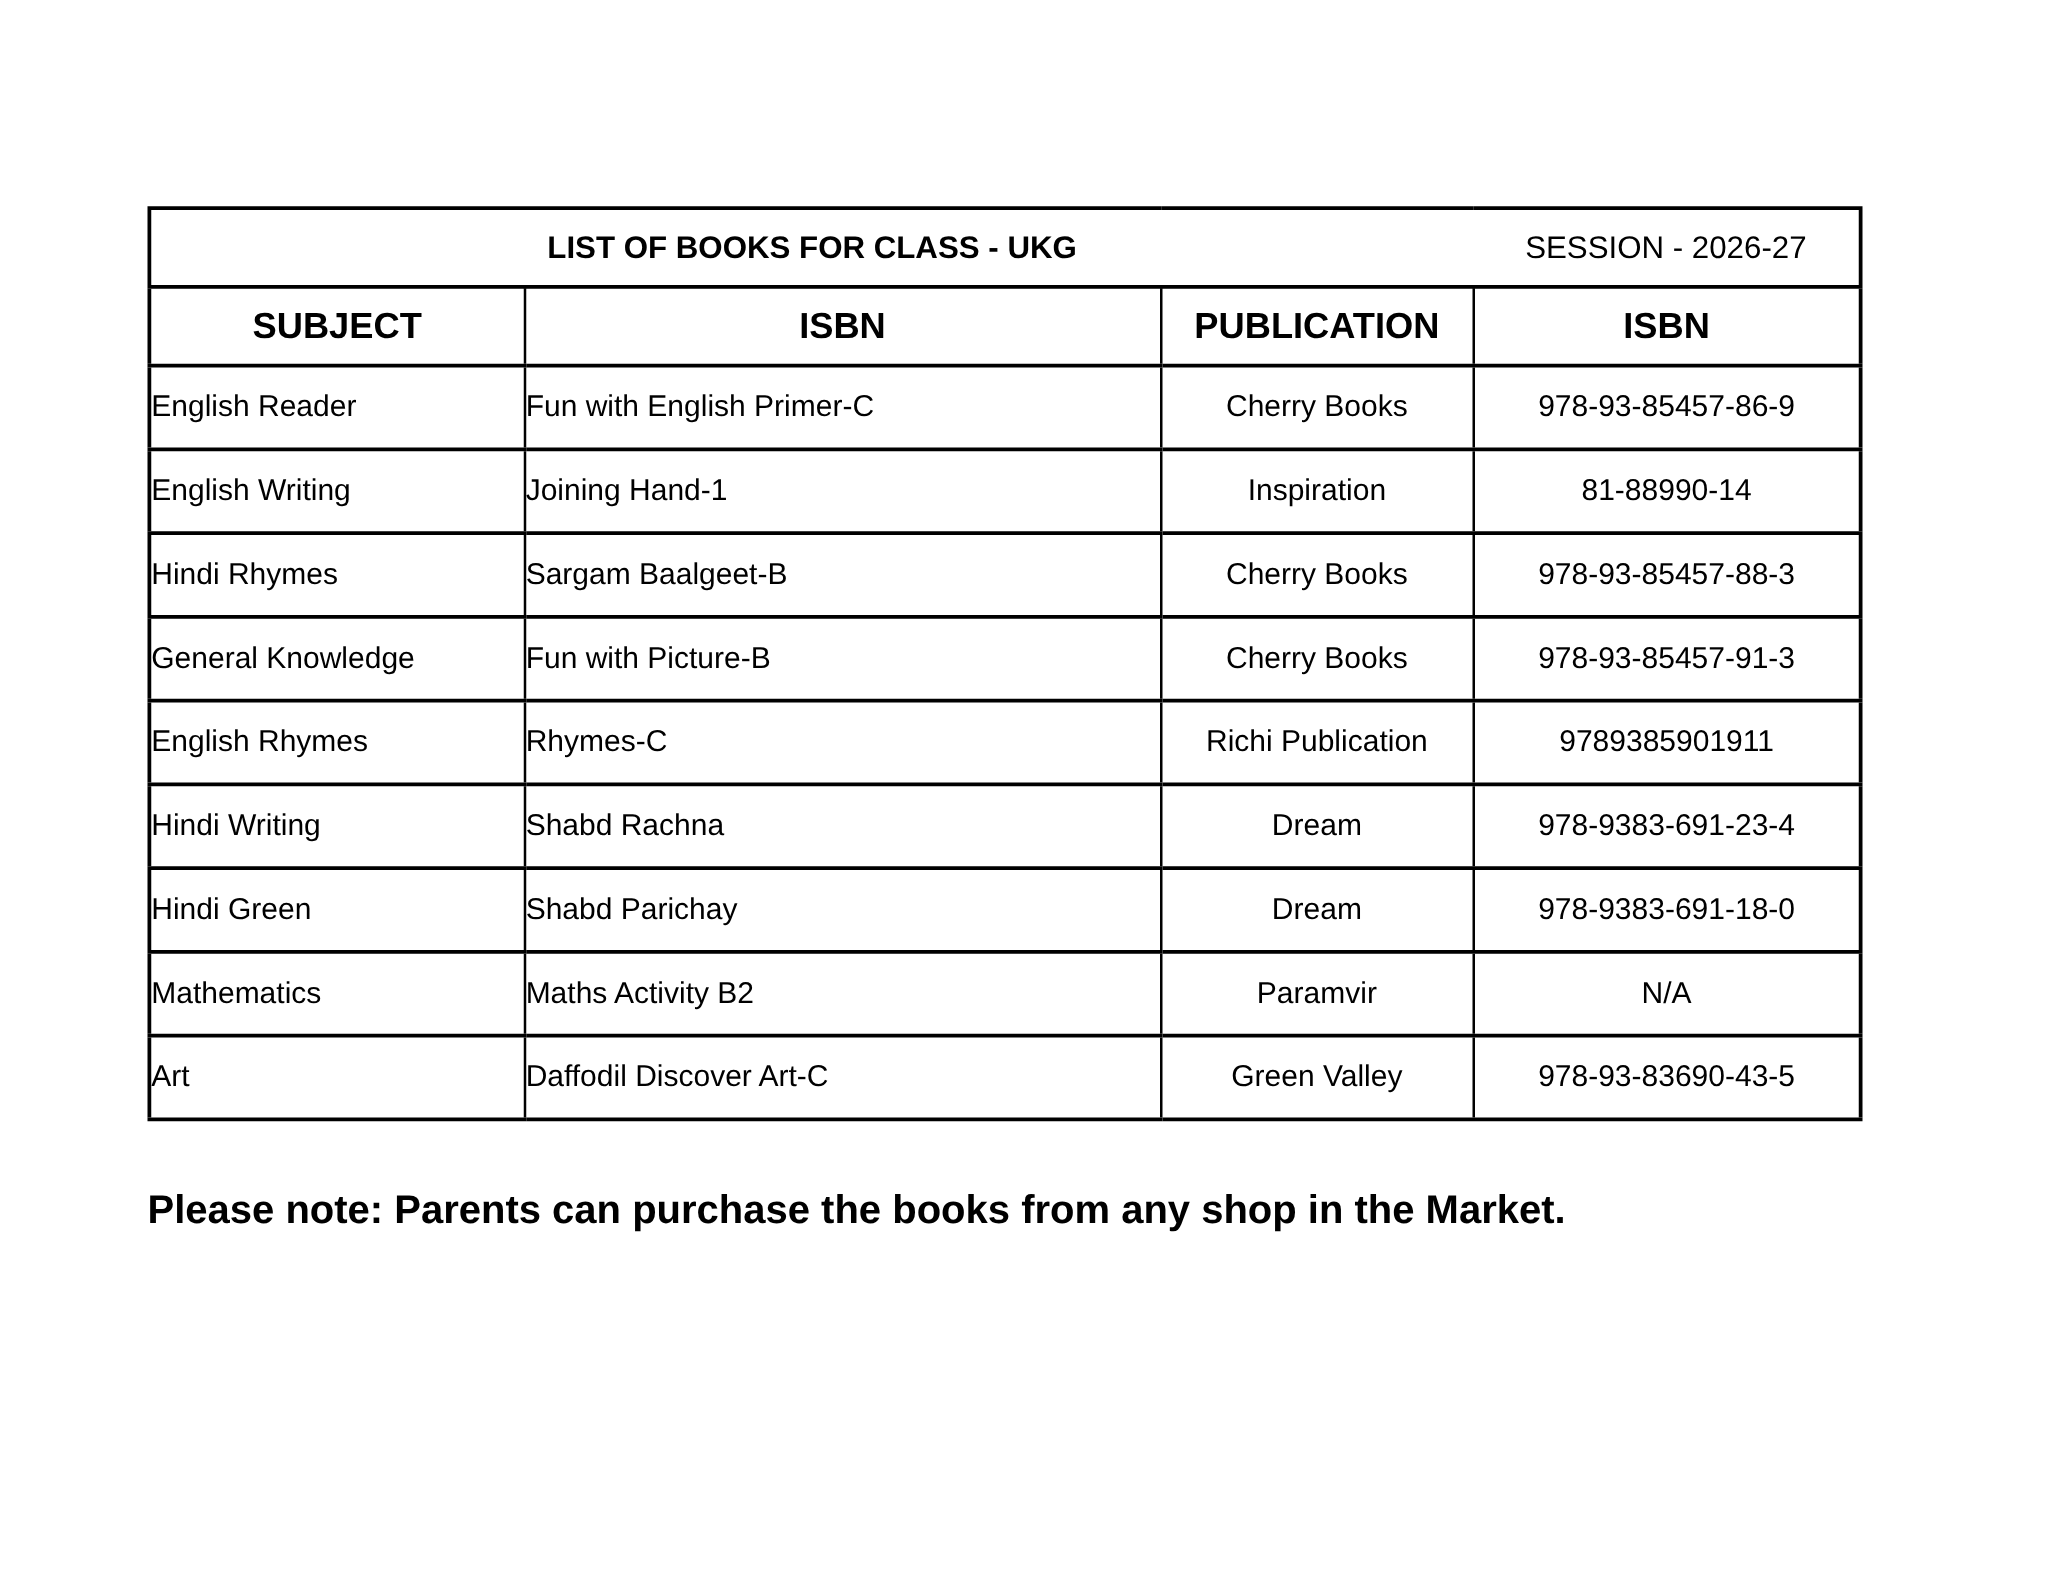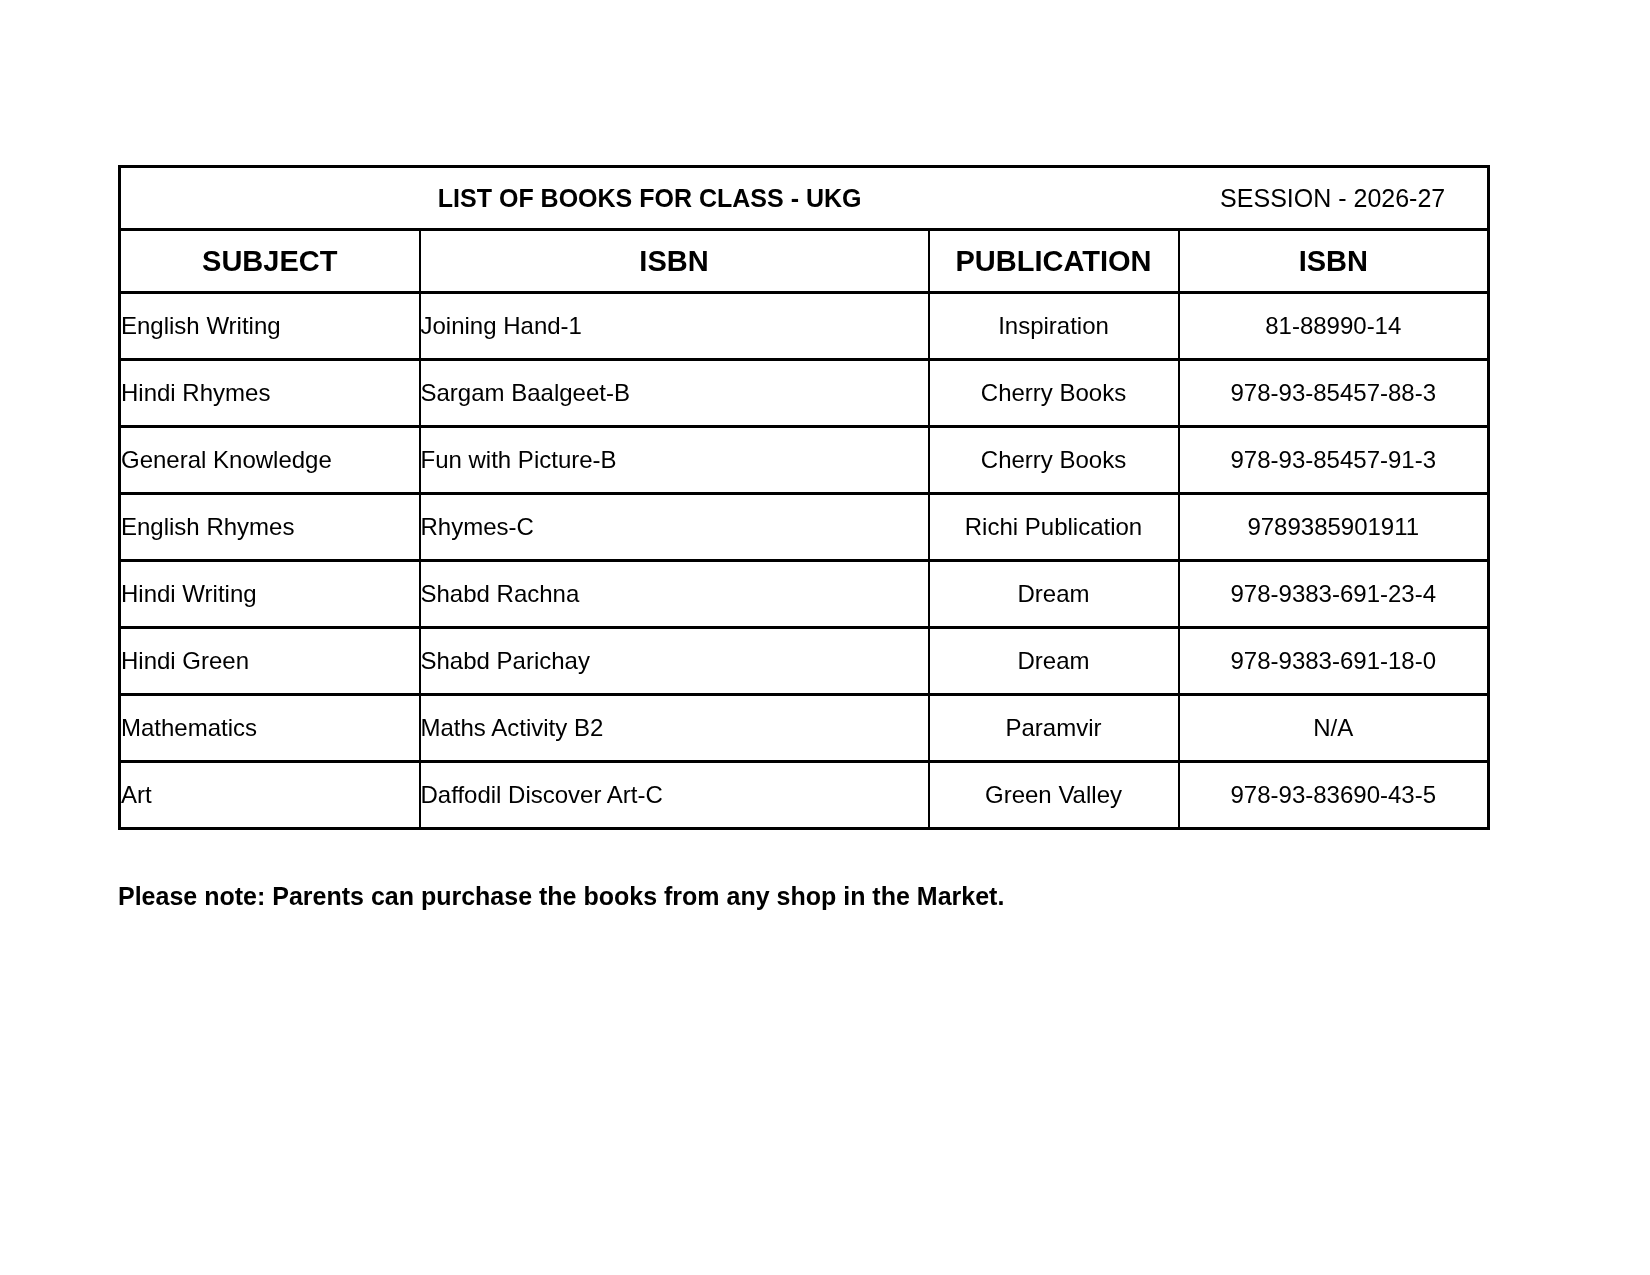--- a/index.html
+++ b/index.html
@@ -38,20 +38,21 @@
   }
   tr.title-row td {
     height: 60px;
     border-left: none;
     border-right: none;
   }
   .title-flex {
     display: flex;
     width: 100%;
     align-items: center;
+    justify-content: flex-end;
   }
   .title-left {
     width: 77.4%;
     text-align: center;
     font-weight: bold;
     font-size: 25px;
   }
   .title-right {
     width: 22.6%;
     text-align: center;
@@ -77,21 +78,21 @@
   }
   td.cell-publication {
     text-align: center;
   }
   td.cell-isbn {
     text-align: center;
   }
   .note {
     margin: 52px 0 0 118px;
     font-weight: bold;
-    font-size: 25px;
+    font-size: 32px;
     white-space: nowrap;
   }
 </style>
 </head>
 <body>
 
 <div class="page">
 
   <table class="doc-table">
     <colgroup>
@@ -109,20 +110,26 @@
           </div>
         </td>
       </tr>
       <tr class="header-row">
         <td>SUBJECT</td>
         <td>ISBN</td>
         <td>PUBLICATION</td>
         <td>ISBN</td>
       </tr>
 
+    <tr class="data-row">
+    <td class="cell-subject">English Reader</td>
+    <td class="cell-title">Fun with English Primer-C</td>
+    <td class="cell-publication">Cherry Books</td>
+    <td class="cell-isbn">978-93-85457-86-9</td>
+  </tr>
         <tr class="data-row">
     <td class="cell-subject">English Writing</td>
     <td class="cell-title">Joining Hand-1</td>
     <td class="cell-publication">Inspiration</td>
     <td class="cell-isbn">81-88990-14</td>
   </tr>
         <tr class="data-row">
     <td class="cell-subject">Hindi Rhymes</td>
     <td class="cell-title">Sargam Baalgeet-B</td>
     <td class="cell-publication">Cherry Books</td>

